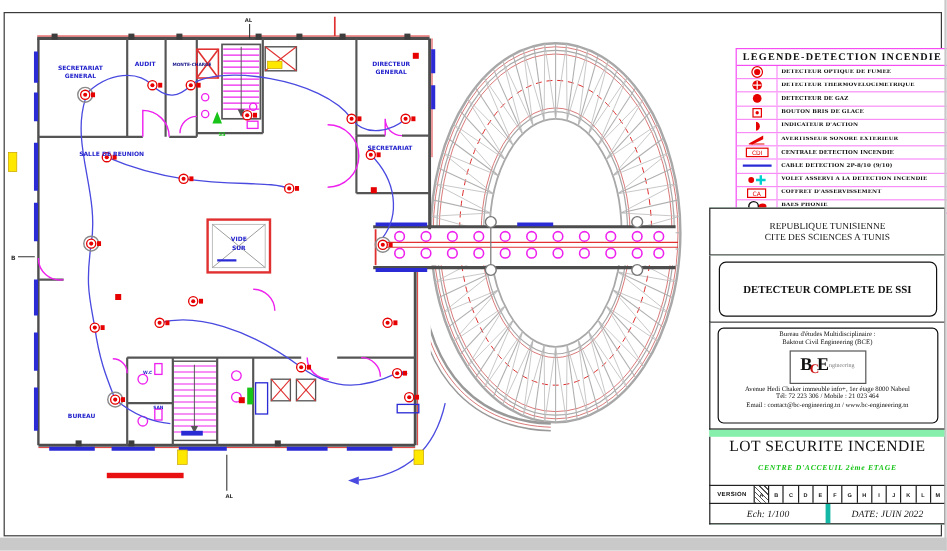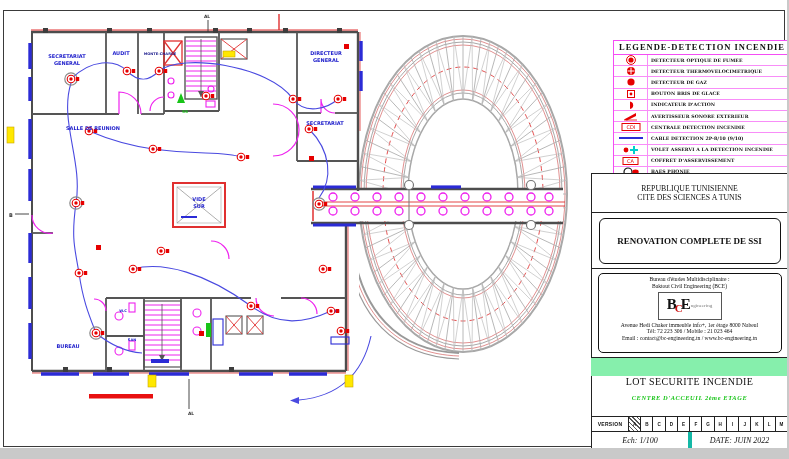--- a/index.html
+++ b/index.html
@@ -22,21 +22,21 @@
   .tb-project{height:56px;display:flex;align-items:center;justify-content:center;border-top:none;}
   .tb-project-inner{width:180px;height:44px;border:1.3px solid #111;border-radius:6px;display:flex;flex-direction:column;justify-content:center;gap:4px;text-align:center;font-family:"Liberation Serif",serif;font-weight:bold;font-size:9px;}
   .tb-bureau{height:89px;border-top:none;display:flex;align-items:center;justify-content:center;}
   .tb-bureau-inner{width:184px;height:80px;border:1px solid #111;border-radius:5px;text-align:center;font-family:"Liberation Serif",serif;font-size:5.6px;line-height:6.8px;padding-top:2px;box-sizing:border-box;}
   .bce-logo{width:62px;height:26px;border:1px solid #555;margin:2px auto;display:flex;align-items:flex-start;justify-content:center;background:#fff;position:relative;}
   .bce-b{font-size:15px;font-weight:bold;font-family:"Liberation Serif",serif;line-height:22px;}
   .bce-c{font-size:11px;font-weight:bold;color:#cc1111;line-height:30px;margin-left:-2px;}
   .bce-e{font-size:15px;font-weight:bold;font-family:"Liberation Serif",serif;line-height:22px;margin-left:-2px;}
   .bce-suffix{font-size:5px;color:#777;line-height:26px;}
   .tb-lot{height:41px;border-top:none;text-align:center;font-family:"Liberation Serif",serif;}
-  .tb-lot-title{font-size:10px;margin-top:18px;letter-spacing:0.4px;}
+  .tb-lot-title{font-size:13px;margin-top:6px;letter-spacing:0.4px;}
   .tb-stage{font-size:6.4px;font-weight:bold;font-style:italic;color:#18c418;margin-top:7px;letter-spacing:0.6px;}
   .tb-version{height:15px;border-top:none;display:flex;align-items:stretch;font-size:5px;}
   .tb-vlabel{width:36px;display:flex;align-items:center;justify-content:center;font-weight:bold;letter-spacing:0.3px;}
   .tb-vcell{flex:1;border-left:1px solid #222;display:flex;align-items:center;justify-content:center;font-size:4.6px;font-weight:bold;}
   .tb-vcell.hatched{background:repeating-linear-gradient(45deg,#555 0 1px,transparent 1px 3px);}
   .tb-row{height:17px;border-top:none;display:flex;font-family:"Liberation Serif",serif;font-size:8px;}
   .tb-cell-l{width:100px;border-right:4px solid #14b8a6;display:flex;align-items:center;justify-content:center;box-sizing:border-box;font-style:italic;}
   .tb-cell-l.left{justify-content:flex-start;padding-left:6px;font-size:7.2px;}
   .tb-cell-r{flex:1;display:flex;align-items:center;justify-content:center;font-style:italic;}
   svg text{font-family:"DejaVu Sans",sans-serif;}
@@ -643,21 +643,21 @@
       </div>
     </div>
 
     <div class="tblock">
       <div class="tb-sec tb-authority">
         <div>REPUBLIQUE TUNISIENNE</div>
         <div>CITE DES SCIENCES A TUNIS</div>
       </div>
       <div class="tb-sec tb-project">
         <div class="tb-project-inner">
-          <div>RENOVATION COMPLETE DE SSI</div>
+          <div>DETECTEUR COMPLETE DE SSI</div>
         </div>
       </div>
       <div class="tb-sec tb-bureau">
         <div class="tb-bureau-inner">
           <div>Bureau d'études Multidisciplinaire :</div>
           <div>Baktout Civil Engineering (BCE)</div>
           <div class="bce-logo">
             <span class="bce-b">B</span>
               <span class="bce-c">C</span>
               <span class="bce-e">E</span>

